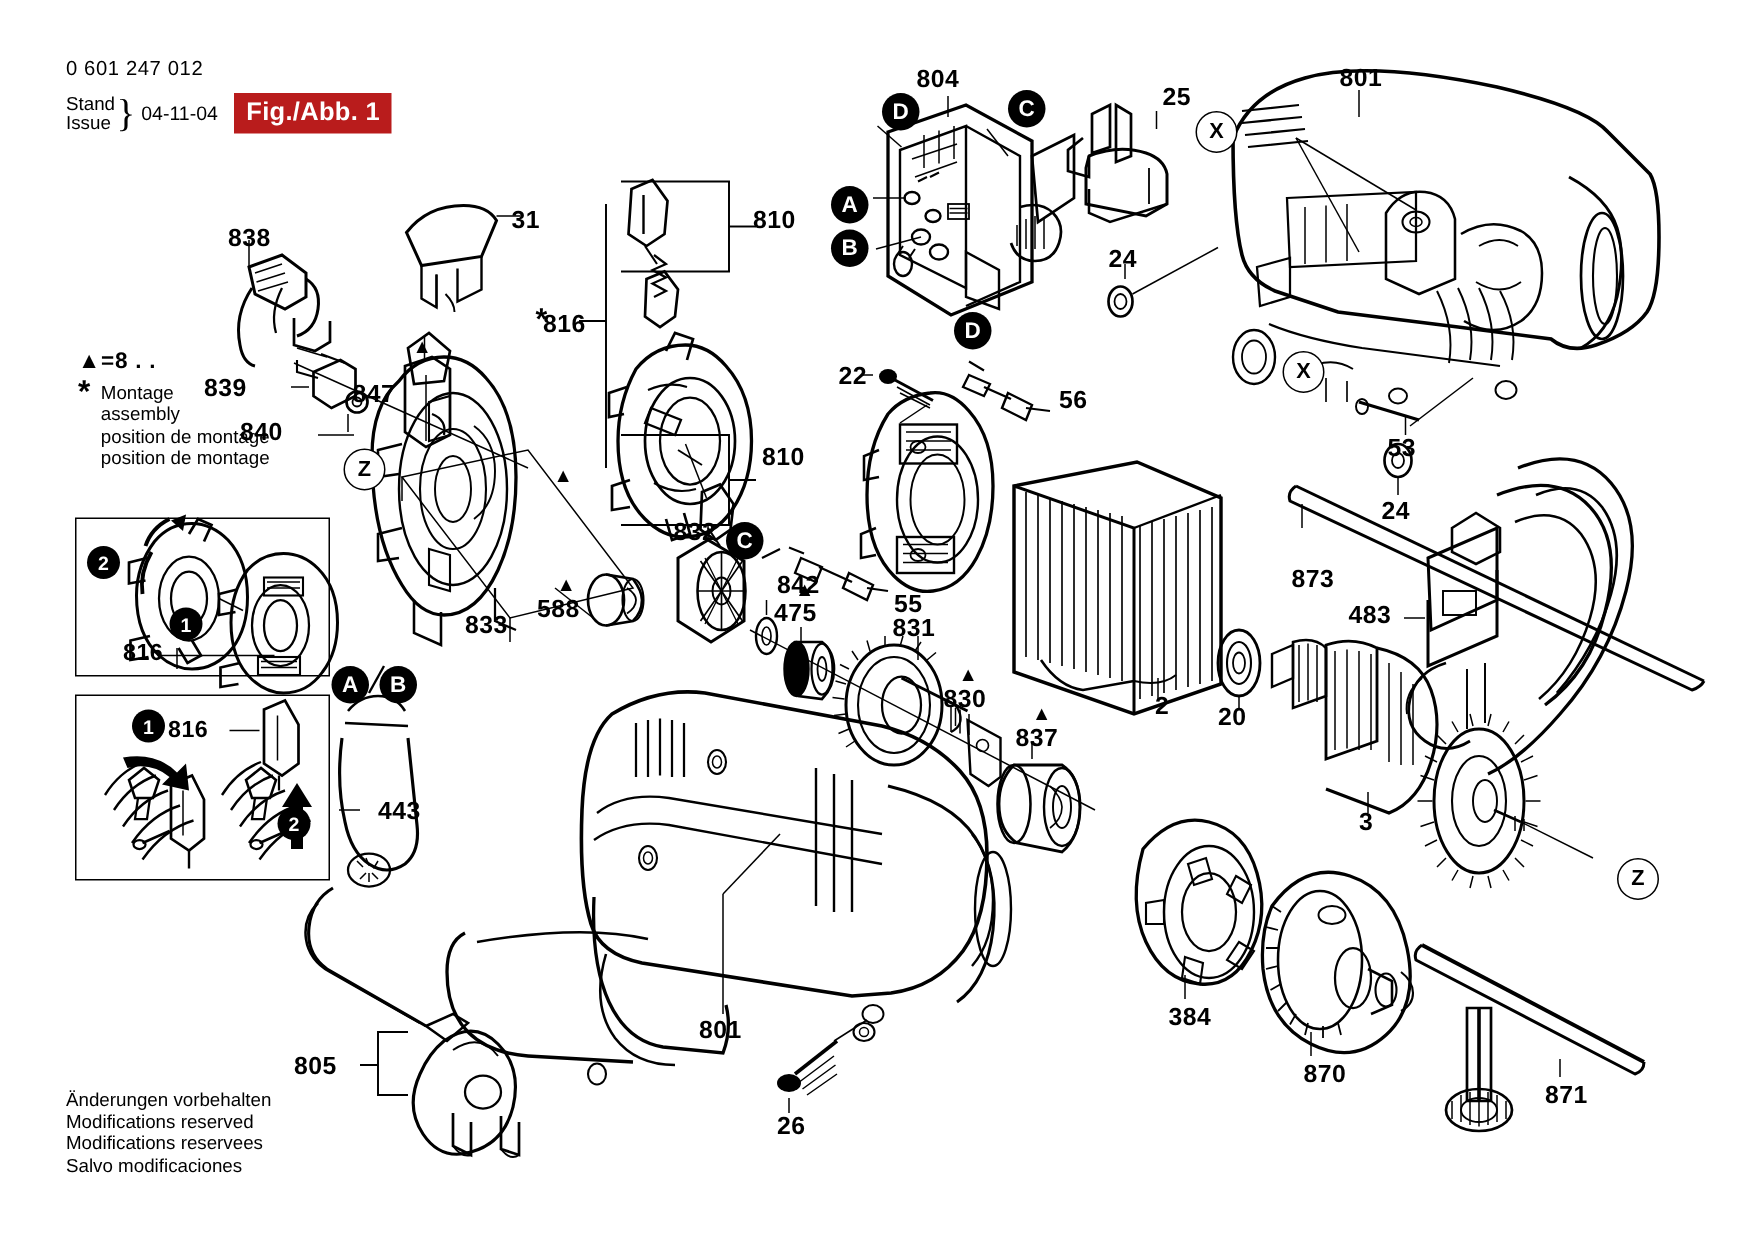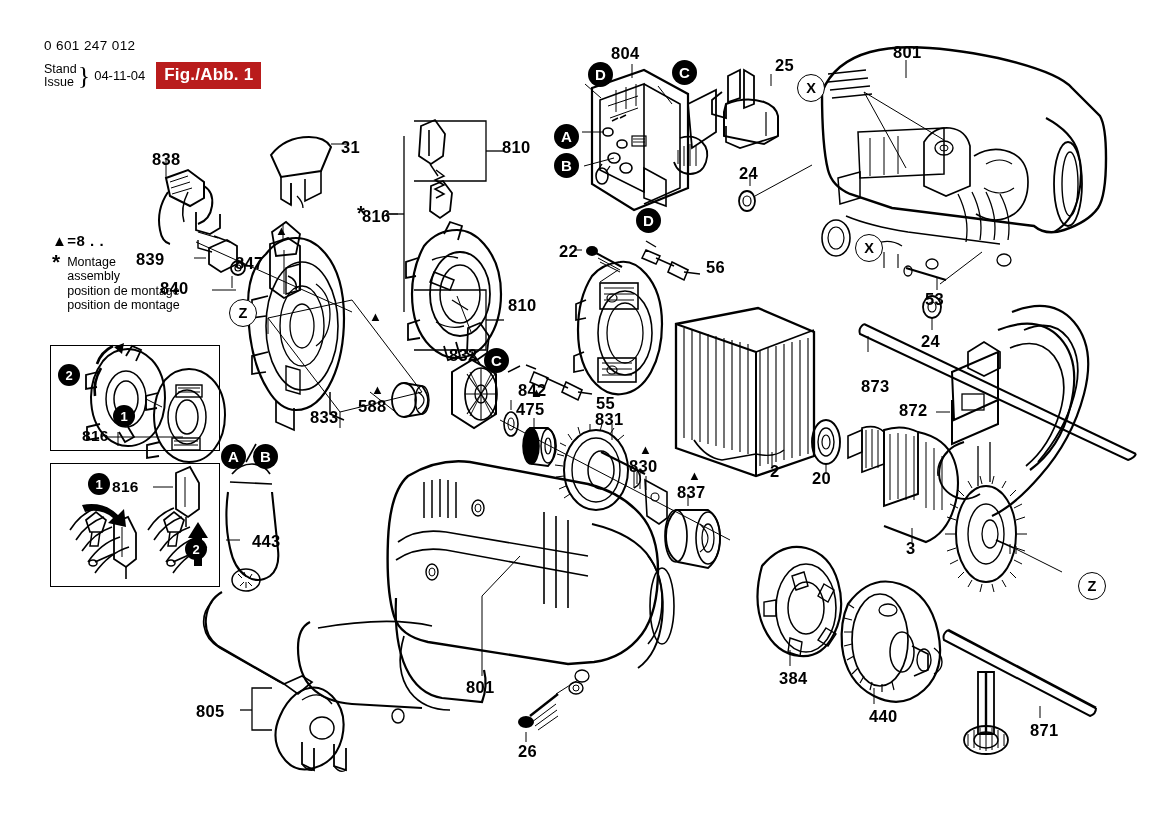--- a/index.html
+++ b/index.html
@@ -74,20 +74,26 @@
       <div class="leg-star">*</div>
       <div class="leg-lines">
         <div>Montage</div>
         <div>assembly</div>
         <div>position de montage</div>
         <div>position de montage</div>
       </div>
     </div>
   </div>
 
+  <div class="footer">
+    <div>Änderungen vorbehalten</div>
+    <div>Modifications reserved</div>
+    <div>Modifications reservees</div>
+    <div>Salvo modificaciones</div>
+  </div>
 
   <div class="box" style="left:50px;top:345px;width:168px;height:104px;"></div>
   <div class="box" style="left:50px;top:463px;width:168px;height:122px;"></div>
 
   <svg width="1168" height="825" viewBox="0 0 1168 825">
     <defs>
       <g id="hatchG"></g>
     </defs>
 
     <g stroke="#000" fill="none" stroke-width="1.5">
@@ -620,28 +626,28 @@
   <div class="lbl" style="left:310px;top:408px;">833</div>
   <div class="lbl" style="left:358px;top:397px;">588</div>
 
   <div class="lbl" style="left:629px;top:457px;">830</div>
   <div class="lbl" style="left:677px;top:483px;">837</div>
   <div class="lbl" style="left:770px;top:462px;">2</div>
   <div class="lbl" style="left:812px;top:469px;">20</div>
   <div class="lbl" style="left:906px;top:539px;">3</div>
 
   <div class="lbl" style="left:861px;top:377px;">873</div>
-  <div class="lbl" style="left:899px;top:401px;">872</div>
+  <div class="lbl" style="left:899px;top:401px;">483</div>
 
   <div class="lbl" style="left:252px;top:532px;">443</div>
   <div class="lbl" style="left:196px;top:702px;">805</div>
   <div class="lbl" style="left:466px;top:678px;">801</div>
   <div class="lbl" style="left:518px;top:742px;">26</div>
   <div class="lbl" style="left:779px;top:669px;">384</div>
-  <div class="lbl" style="left:869px;top:707px;">440</div>
+  <div class="lbl" style="left:869px;top:707px;">870</div>
   <div class="lbl" style="left:1030px;top:721px;">871</div>
 
   <div class="lbl sm" style="left:82px;top:427px;">816</div>
   <div class="lbl sm" style="left:112px;top:478px;">816</div>
 
   <div class="tri" style="left:275px;top:224px;">▲</div>
   <div class="tri" style="left:369px;top:310px;">▲</div>
   <div class="tri" style="left:371px;top:383px;">▲</div>
   <div class="tri" style="left:530px;top:386px;">▲</div>
   <div class="tri" style="left:639px;top:443px;">▲</div>

